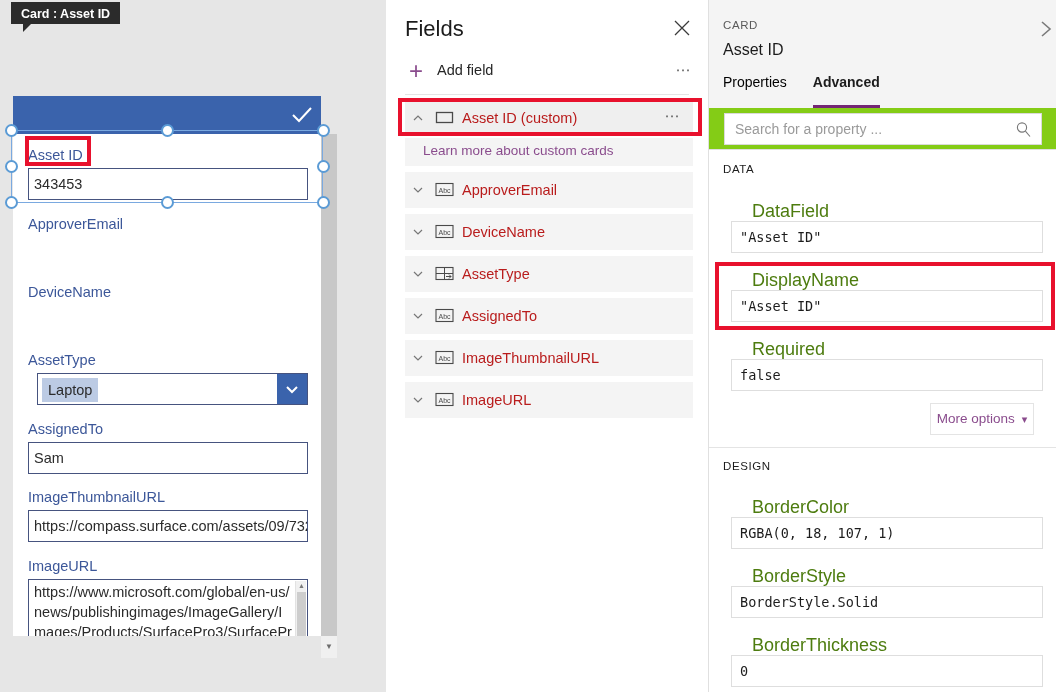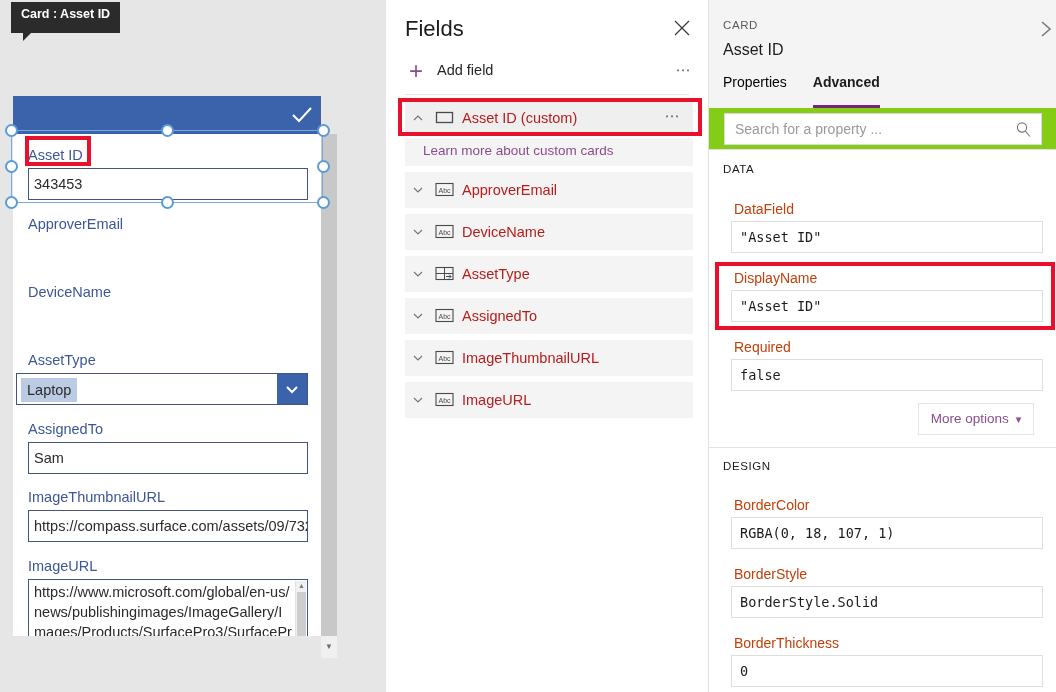--- a/index.html
+++ b/index.html
@@ -26,21 +26,21 @@
     background: #3a63ac;
   }
   .form-check {
     position: absolute; right: 6px; top: 6px; width: 26px; height: 26px;
   }
   .form-check svg { display:block; }
   .tooltip {
     position: absolute; left: 11px; top: 2px;
     background: #2b2b2b; color: #fff;
     font-size: 12.5px; font-weight: bold;
-    padding: 6px 10px 12px 10px;
+    padding: 6px 10px 3px 10px;
     line-height: 1;
     white-space: nowrap;
     z-index: 8;
   }
   .tooltip:after {
     content: ""; position: absolute; left: 12px; bottom: -8px;
     border-left: 8px solid #2b2b2b;
     border-bottom: 8px solid transparent;
   }
   .form-body {
@@ -53,21 +53,21 @@
     padding-left: 15px; margin-bottom: 4px; white-space: nowrap;
   }
   .field-input {
     margin: 0 13px 0 15px;
     height: 32px; border: 1px solid #46537f; background: #fff;
     font-size: 14.5px; color: #2b2b2b;
     line-height: 30px; padding-left: 5px;
     white-space: nowrap; overflow: hidden;
   }
   .field-input.selected-card-input { border-color: #46537f; }
-  .dd-wrap { position: relative; margin: 0 13px 0 3px; height: 32px;
+  .dd-wrap { position: relative; margin: 0 13px 0 24px; height: 32px;
              border: 1px solid #46537f; background: #fff; }
   .dd-text {
     position: absolute; left: 4px; top: 4px; height: 24px;
     line-height: 24px; font-size: 14.5px; color: #2b2b2b;
     background: #bccbe4; padding: 0 6px;
   }
   .dd-btn {
     position: absolute; right: 0; top: 0; width: 30px; height: 30px;
     background: #3a63ac; display: flex; align-items: center; justify-content: center;
   }
@@ -206,30 +206,30 @@
   }
   .pp-search .ph {
     position: absolute; left: 10px; top: 7px; font-size: 14px; color: #9a9a9a;
   }
   .pp-search .mag { position: absolute; right: 9px; top: 7px; width: 17px; height: 17px; color: #777; }
 
   .pp-section {
     position: absolute; left: 14px; font-size: 11.5px; color: #1c1c1c; letter-spacing: 0.6px;
   }
   .pp-field { position: absolute; left: 0; width: 348px; }
-  .pp-lbl { position: absolute; left: 25px; top: 0; font-size: 14px; color: #c2410c; }
+  .pp-lbl { position: absolute; left: 43px; top: 0; font-size: 18px; color: #4d7c0f; }
   .pp-val {
     position: absolute; left: 22px; top: 20px; width: 312px; height: 32px;
     border: 1px solid #dedede; background: #fff;
     font-family: "DejaVu Sans Mono", monospace;
     font-size: 13.5px; color: #1c1c1c; line-height: 30px; padding-left: 8px;
     white-space: nowrap; overflow: hidden;
   }
   .pp-more {
-    position: absolute; right: 22px; width: 116px; height: 32px;
+    position: absolute; right: 22px; width: 104px; height: 32px;
     border: 1px solid #e4e4e4; background: #fff;
     color: #8a4c8d; font-size: 13.5px; line-height: 30px; text-align: center;
   }
   .pp-more .cv { margin-left: 7px; font-size: 11px; }
   .pp-hr { position: absolute; left: 0; width: 348px; height: 1px; background: #e4e4e4; }
 </style>
 </head>
 <body>
 
 <div class="root">

